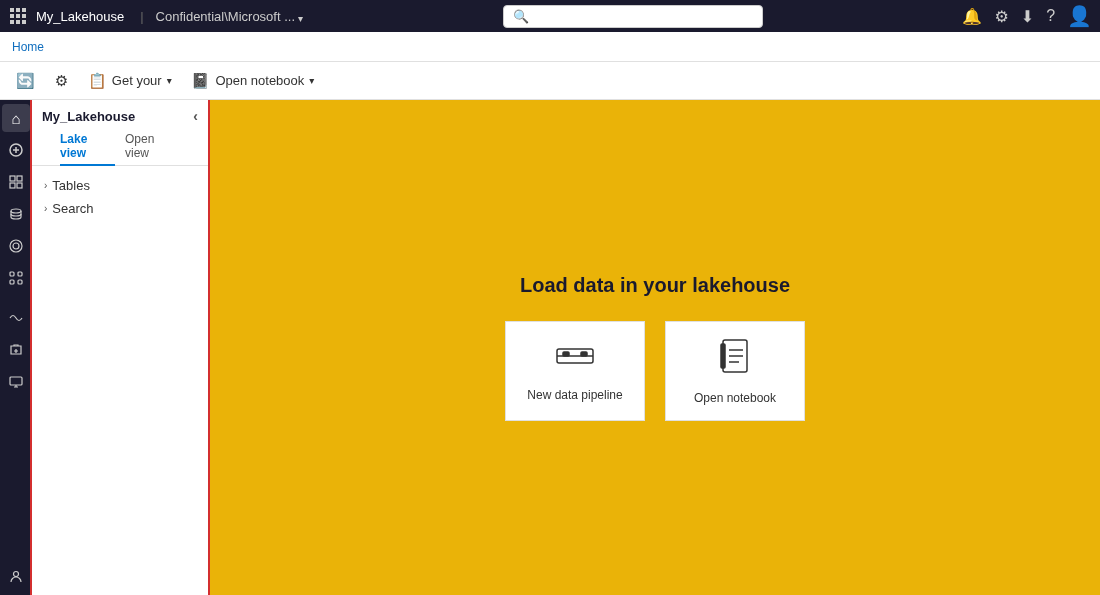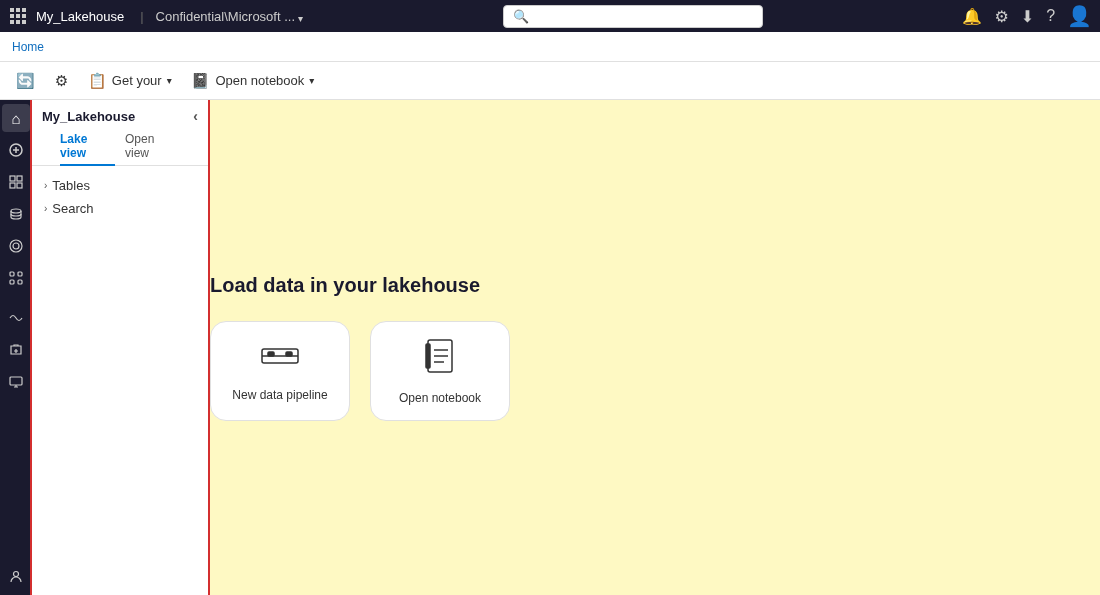--- a/index.html
+++ b/index.html
@@ -80,30 +80,30 @@
     .explorer-tab.active { color: #0078d4; border-bottom: 2px solid #0078d4; font-weight: 600; }
     .explorer-items { padding: 8px 0; flex: 1; }
     .explorer-item {
       display: flex; align-items: center; gap: 5px; padding: 4px 12px;
       font-size: 13px; cursor: pointer; color: #333;
     }
     .explorer-item .chevron { font-size: 10px; color: #555; }
 
     
     .content-area {
-      flex: 1; display: flex; flex-direction: column; align-items: flex-start;
-      justify-content: center; background: #fef9c3;
+      flex: 1; display: flex; flex-direction: column; align-items: center;
+      justify-content: center; background: #eab308;
     }
     .load-title {
       font-size: 20px; font-weight: 600; color: #1a1a2e; margin-bottom: 24px;
     }
     .cards-row { display: flex; gap: 20px; }
     .card {
       width: 140px; height: 100px; background: #fff; border: 1px solid #e0e0e0;
-      border-radius: 16px; display: flex; flex-direction: column; align-items: center;
+      border-radius: 0; display: flex; flex-direction: column; align-items: center;
       justify-content: center; gap: 10px; cursor: pointer;
     }
     .card-icon { font-size: 28px; color: #333; }
     .card-label { font-size: 12px; color: #333; text-align: center; }
   </style>
 </head>
 <body>
 
 <div class="topbar">
   <div class="topbar-waffle">

